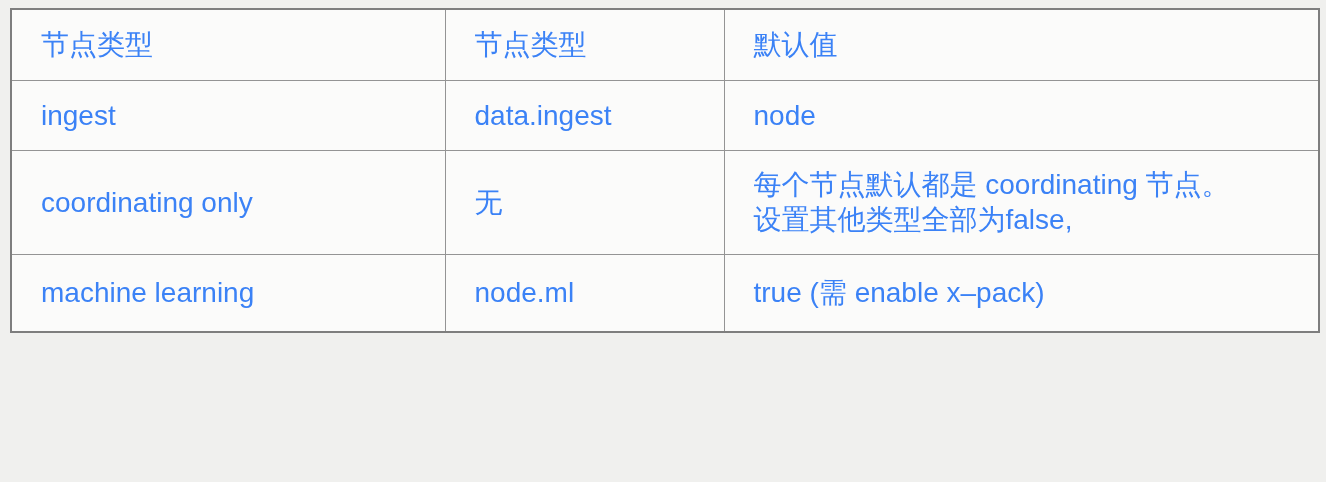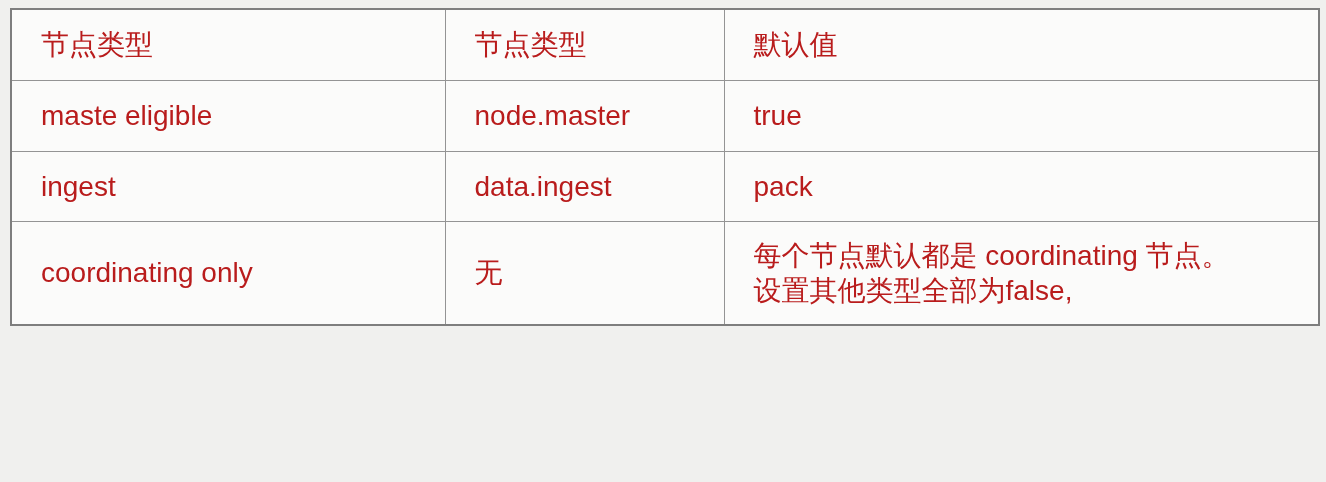--- a/index.html
+++ b/index.html
@@ -29,21 +29,21 @@
   col.c2 { width: 279px; }
   col.c3 { width: 595px; }
   th, td {
     border: 1.5px solid #949494;
     padding: 0 12px 0 29px;
     font-size: 28px;
     line-height: 35px;
     font-weight: 400;
     text-align: left;
     vertical-align: middle;
-    color: #b91c1c;
+    color: #3b82f6;
     overflow: hidden;
   }
   tr.r-head   { height: 71px; }
   tr.r-0      { height: 71px; }
   tr.r-1      { height: 71px; }
   tr.r-2      { height: 70px; }
   tr.r-3      { height: 104px; }
   tr.r-4      { height: 78px; }
   td.wrap {
     white-space: pre-line; 
@@ -68,30 +68,30 @@
       <col class="c3">
   </colgroup>
   <thead>
     <tr class="r-head">
       <th>节点类型</th>
       <th>节点类型</th>
       <th>默认值</th>
     </tr>
   </thead>
   <tbody>
-    <tr class="r-0">
-      <td>maste eligible</td>
-      <td>node.master</td>
-      <td>true</td>
-    </tr>
     <tr class="r-2">
       <td>ingest</td>
       <td>data.ingest</td>
-      <td>pack</td>
+      <td>node</td>
     </tr>
     <tr class="r-3">
       <td>coordinating only</td>
       <td>无</td>
       <td class="wrap">每个节点默认都是 coordinating 节点。
 设置其他类型全部为false,</td>
     </tr>
+    <tr class="r-4">
+      <td>machine learning</td>
+      <td>node.ml</td>
+      <td>true (需 enable x–pack)</td>
+    </tr>
   </tbody>
 </table>
 
 </body></html>

